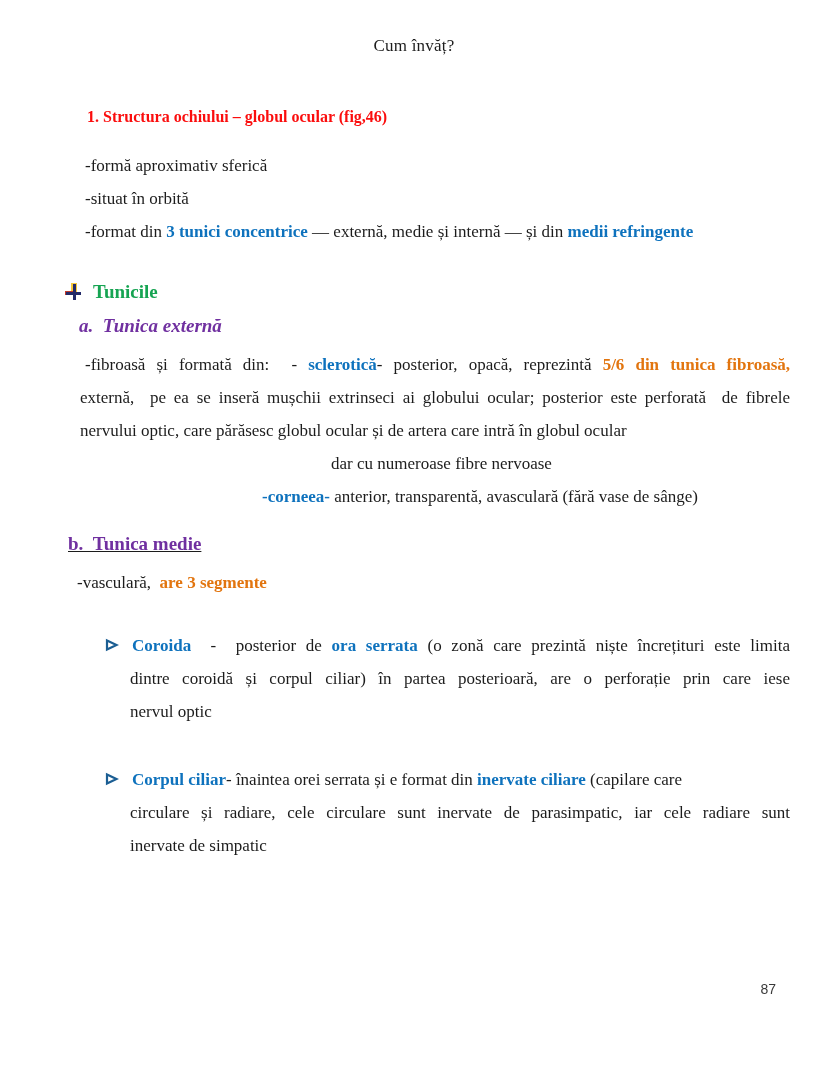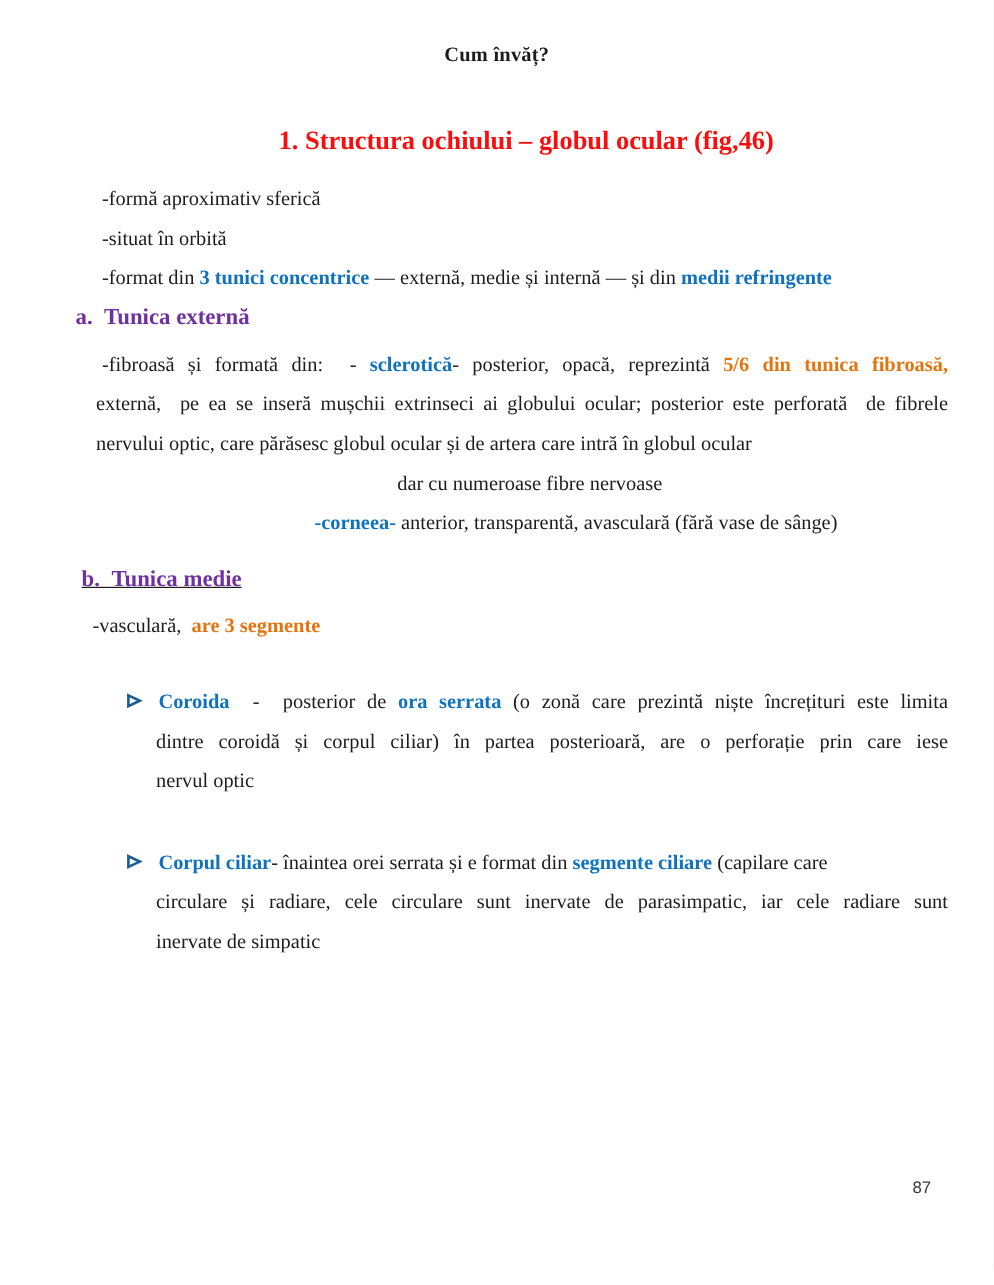--- a/index.html
+++ b/index.html
@@ -8,45 +8,44 @@
     width: 828px; height: 1071px;
     margin: 0 auto;
     background: var(--page-bg, #fff);
     font-family: "Liberation Serif", "DejaVu Serif", serif;
     color: var(--body-text, #1c1c1c);
     overflow: hidden;
   }
   .header {
     padding-top: 36px;
     text-align: center;
-    font-weight: bold;
+    font-weight: normal;
     font-size: 17px;
     letter-spacing: 0.2px;
   }
   .content {
     position: absolute;
     left: 47px; right: 38px; top: 56px;
   }
   .line {
     font-size: 17px;
     line-height: 33px;
     white-space: nowrap;
     margin-left: 33px;
   }
   .jl {
     white-space: normal;
     text-align: justify;
     text-align-last: justify;
   }
   .title {
-    font-size: 22px;
+    font-size: 16px;
     line-height: 30px;
     font-weight: bold;
     white-space: nowrap;
-    text-align: center;
   }
   .h19 {
     font-size: 19px;
     line-height: 34px;
     white-space: nowrap;
   }
   .bold { font-weight: bold; }
   .c-red    { color: var(--title-red, #fe1010); }
   .c-blue   { color: var(--emphasis-blue, #0e72bd); }
   .c-orange { color: var(--emphasis-orange, #e2750f); }
@@ -82,33 +81,34 @@
 </head>
 <body>
 
 <div class="doc">
   <div class="header">Cum învăț?</div>
   <div class="content" id="doc-content">
       <div class="title line-heading" style="margin-top: 46px; margin-left: 40px;"><span class="c-red bold">1. Structura ochiului – globul ocular (fig,46)</span></div>
       <div class="line" style="margin-top: 17px; margin-left: 38px;"><span>-formă aproximativ sferică</span></div>
       <div class="line" style="margin-left: 38px;"><span>-situat în orbită</span></div>
       <div class="line" style="margin-left: 38px;"><span>-format din </span><span class="c-blue bold">3 tunici concentrice</span><span> — externă, medie și internă — și din </span><span class="c-blue bold">medii refringente</span></div>
-      <div class="h19 line-heading" style="margin-left: 16px;"><span class="c-purple bold">a.&nbsp;&nbsp;Tunica externă</span></div>
+      <div class="h19 line-heading" style="margin-top: 27px; margin-left: 18px;"><span class="plus-icon"><i class="py"></i><i class="pr"></i><i class="pv"></i><i class="ph"></i></span><span class="c-green bold">Tunicile</span></div>
+      <div class="h19 line-heading" style="margin-left: 32px; font-style: italic;"><span class="c-purple bold">a.&nbsp;&nbsp;Tunica externă</span></div>
       <div class="line jl" style="margin-top: 5px; margin-left: 38px;"><span>-fibroasă și formată din:&nbsp; - </span><span class="c-blue bold">sclerotică</span><span>- posterior, opacă, reprezintă </span><span class="c-orange bold">5/6 din tunica fibroasă,</span></div>
       <div class="line jl"><span>externă,&nbsp; pe ea se inseră mușchii extrinseci ai globului ocular; posterior este perforată&nbsp; de fibrele</span></div>
       <div class="line"><span>nervului optic, care părăsesc globul ocular și de artera care intră în globul ocular</span></div>
       <div class="line" style="margin-left: 284px;"><span>dar cu numeroase fibre nervoase</span></div>
       <div class="line" style="margin-left: 215px;"><span class="c-blue bold">-corneea-</span><span> anterior, transparentă, avasculară (fără vase de sânge)</span></div>
       <div class="h19 line-heading" style="margin-top: 14px; margin-left: 21px; text-decoration: underline;"><span class="c-purple bold">b.&nbsp;&nbsp;Tunica medie</span></div>
       <div class="line" style="margin-top: 5px; margin-left: 30px;"><span>-vasculară,&nbsp; </span><span class="c-orange bold">are 3 segmente</span></div>
       <div class="line jl" style="margin-top: 30px; margin-left: 58px;"><span class="arrow-bullet"><svg width="14" height="14" viewBox="0 0 14 14">
             <path d="M2 2.5 L11.5 7 L2 11.5 Z" fill="none" stroke="#1b5e93" stroke-width="2.2" stroke-linejoin="miter"></path>
           </svg></span><span class="c-blue bold">Coroida</span><span>&nbsp; -&nbsp; posterior de </span><span class="c-blue bold">ora serrata</span><span> (o zonă care prezintă niște încrețituri este limita</span></div>
       <div class="line jl" style="margin-left: 83px;"><span>dintre coroidă și corpul ciliar) în partea posterioară, are o perforație prin care iese</span></div>
       <div class="line" style="margin-left: 83px;"><span>nervul optic</span></div>
       <div class="line" style="margin-top: 35px; margin-left: 58px;"><span class="arrow-bullet"><svg width="14" height="14" viewBox="0 0 14 14">
             <path d="M2 2.5 L11.5 7 L2 11.5 Z" fill="none" stroke="#1b5e93" stroke-width="2.2" stroke-linejoin="miter"></path>
-          </svg></span><span class="c-blue bold">Corpul ciliar</span><span>- înaintea orei serrata și e format din </span><span class="c-blue bold">segmente ciliare</span><span> (capilare care</span></div>
+          </svg></span><span class="c-blue bold">Corpul ciliar</span><span>- înaintea orei serrata și e format din </span><span class="c-blue bold">inervate ciliare</span><span> (capilare care</span></div>
       <div class="line jl" style="margin-left: 83px;"><span>circulare și radiare, cele circulare sunt inervate de parasimpatic, iar cele radiare sunt</span></div>
       <div class="line" style="margin-left: 83px;"><span>inervate de simpatic</span></div>
     </div>
   <div class="footer">87</div>
 </div>
 
 </body></html>

